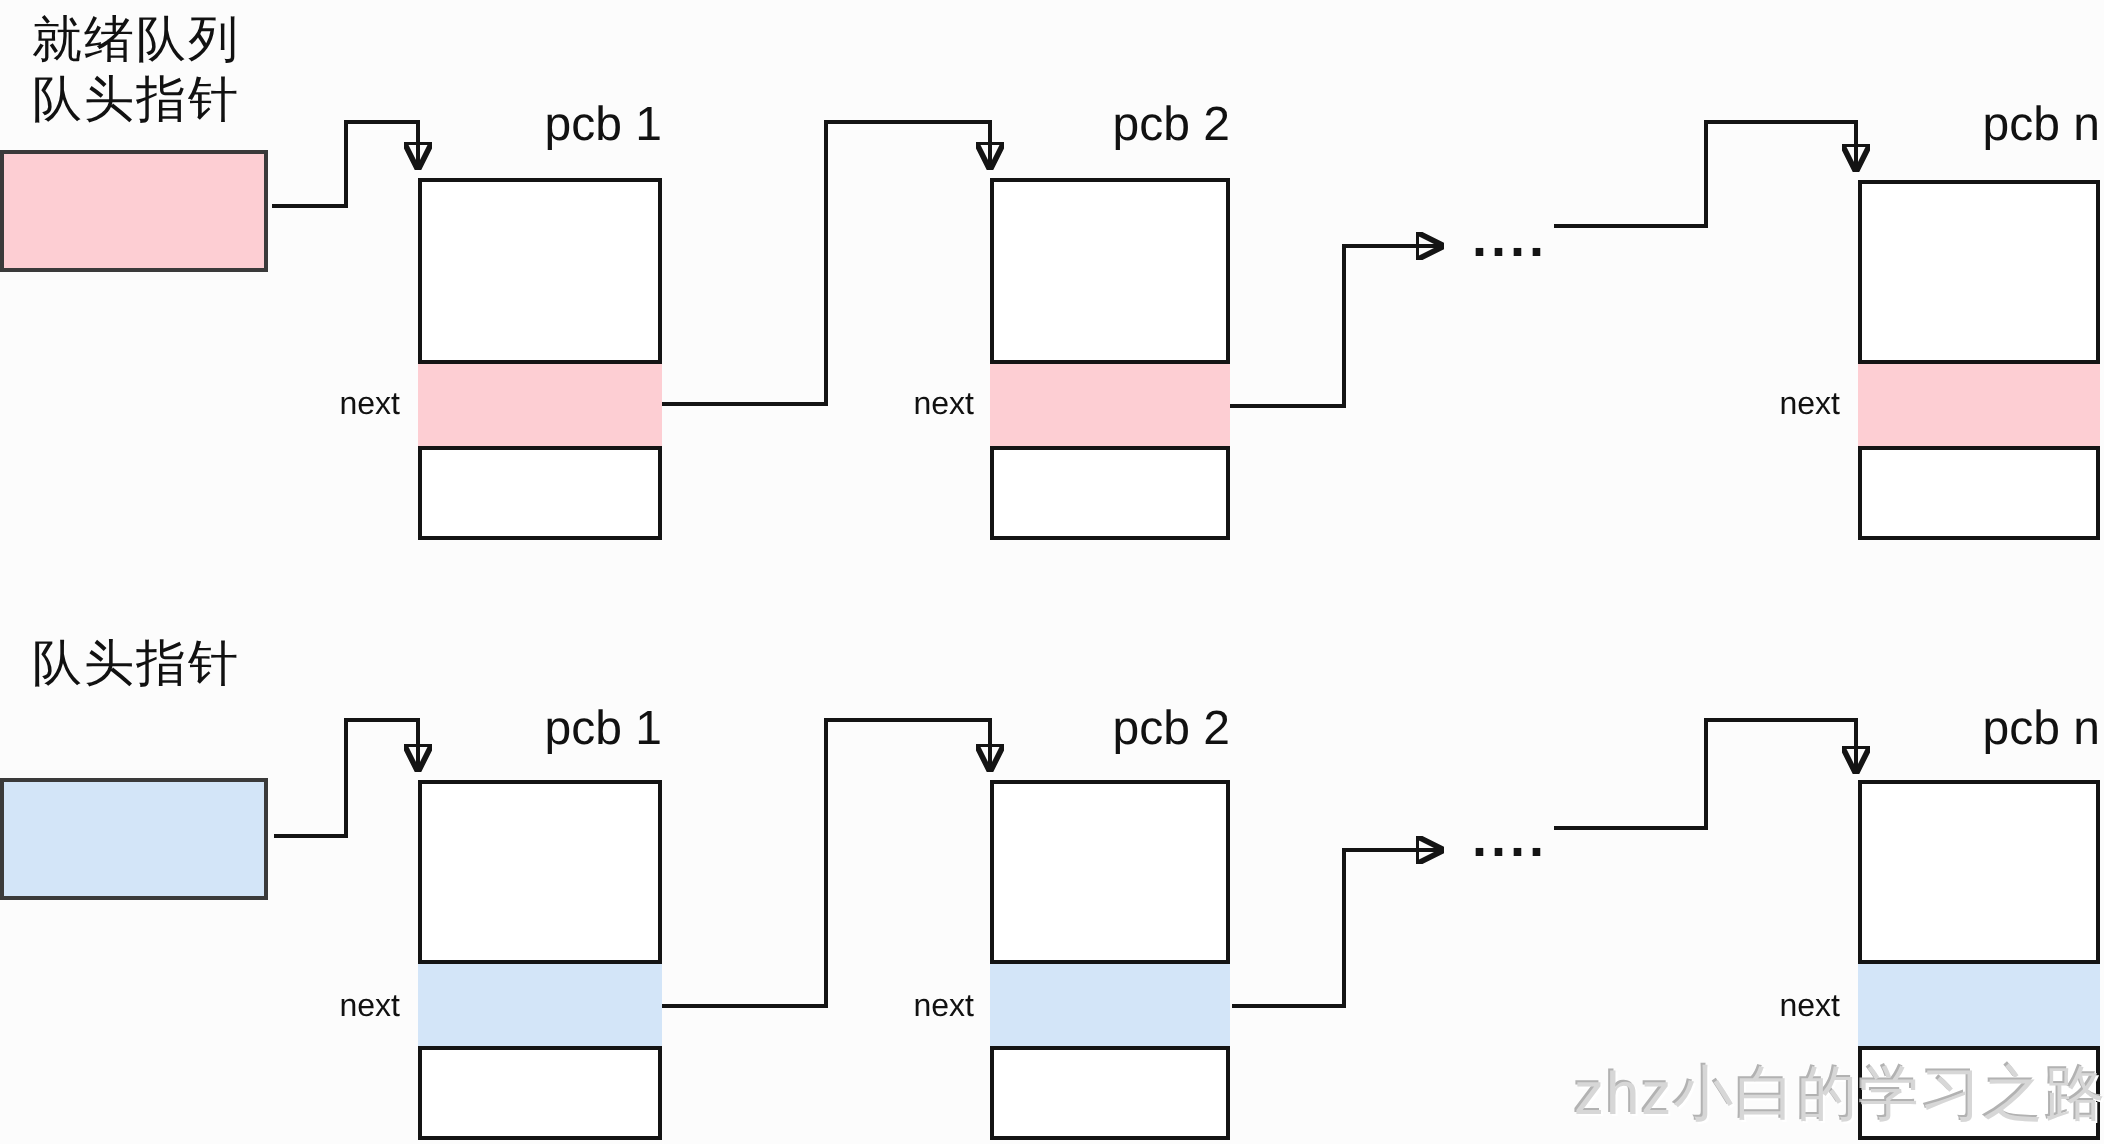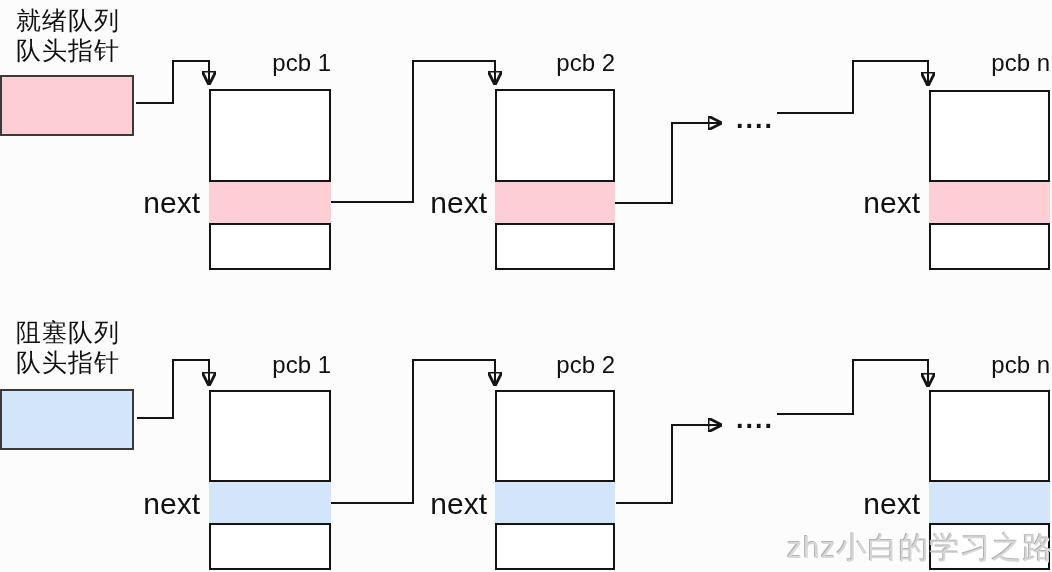--- a/index.html
+++ b/index.html
@@ -72,21 +72,21 @@
   .pcb-title {
     position: absolute;
     font-size: 24px;
     line-height: 28px;
     text-align: right;
     white-space: nowrap;
   }
   .next-label {
     position: absolute;
     width: 70px;
-    font-size: 30px;
+    font-size: 16px;
     line-height: 27px;
     text-align: right;
     white-space: nowrap;
   }
   .dots {
     position: absolute;
     font-size: 27px;
     line-height: 30px;
     font-weight: 700;
     letter-spacing: 2px;
@@ -148,21 +148,20 @@
 
   <div class="dots" style="left:736px; top:104px">....</div>
 
   <div class="pcb-title" style="left:929px; top:49px; width:121px">pcb n</div>
   <div class="pcb" style="left:929px; top:90px; width:121px; height:180px">
     <div class="nrow ready" style="top:88px"></div>
   </div>
   <div class="next-label" style="left:850px; top:189px">next</div>
 
   <div class="qlabel" style="top:317px">
-    <div>阻塞队列</div>
     <div>队头指针</div>
   </div>
 
   <div class="head-box blocked" style="top:389px"></div>
 
   <div class="pcb-title" style="left:209px; top:351px; width:122px">pcb 1</div>
   <div class="pcb" style="left:209px; top:390px; width:122px; height:180px">
     <div class="nrow blocked" style="top:88px"></div>
   </div>
   <div class="next-label" style="left:130px; top:490px">next</div>

